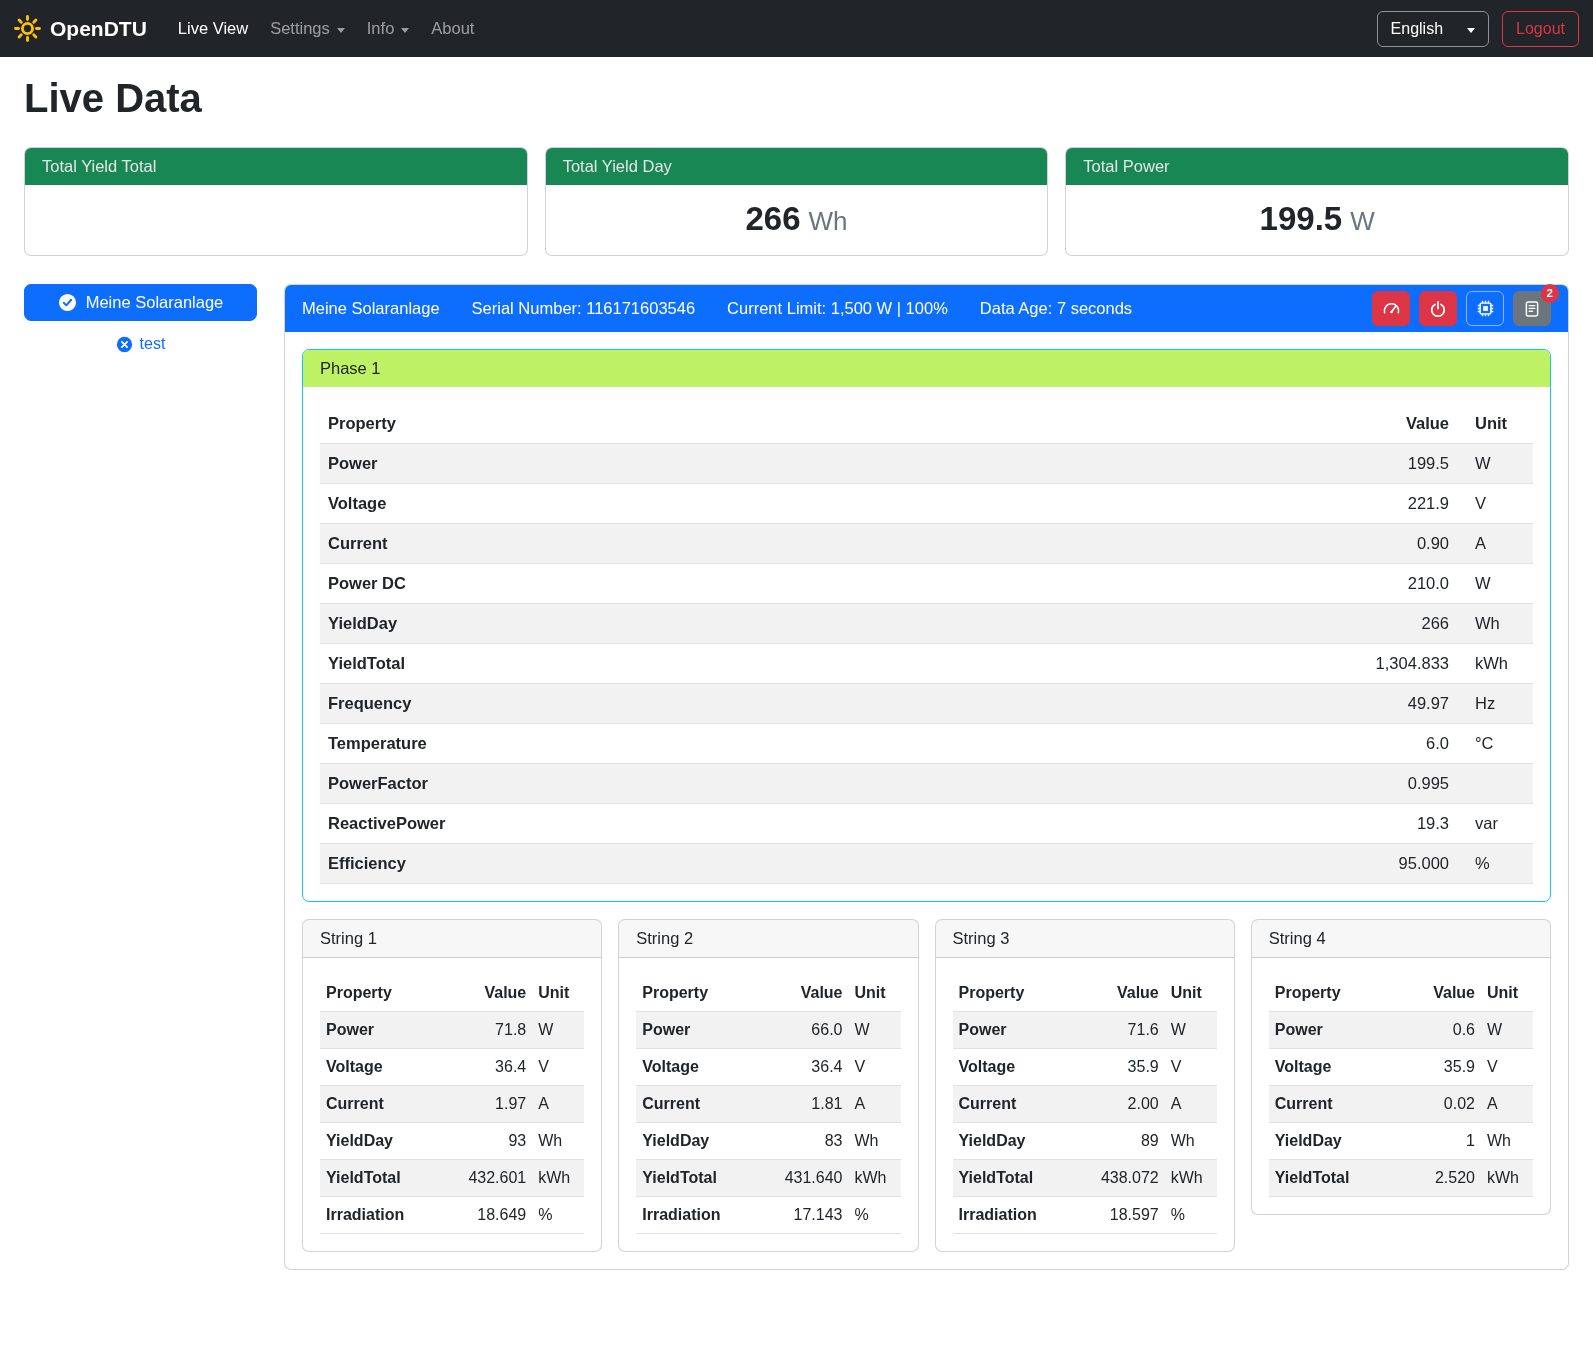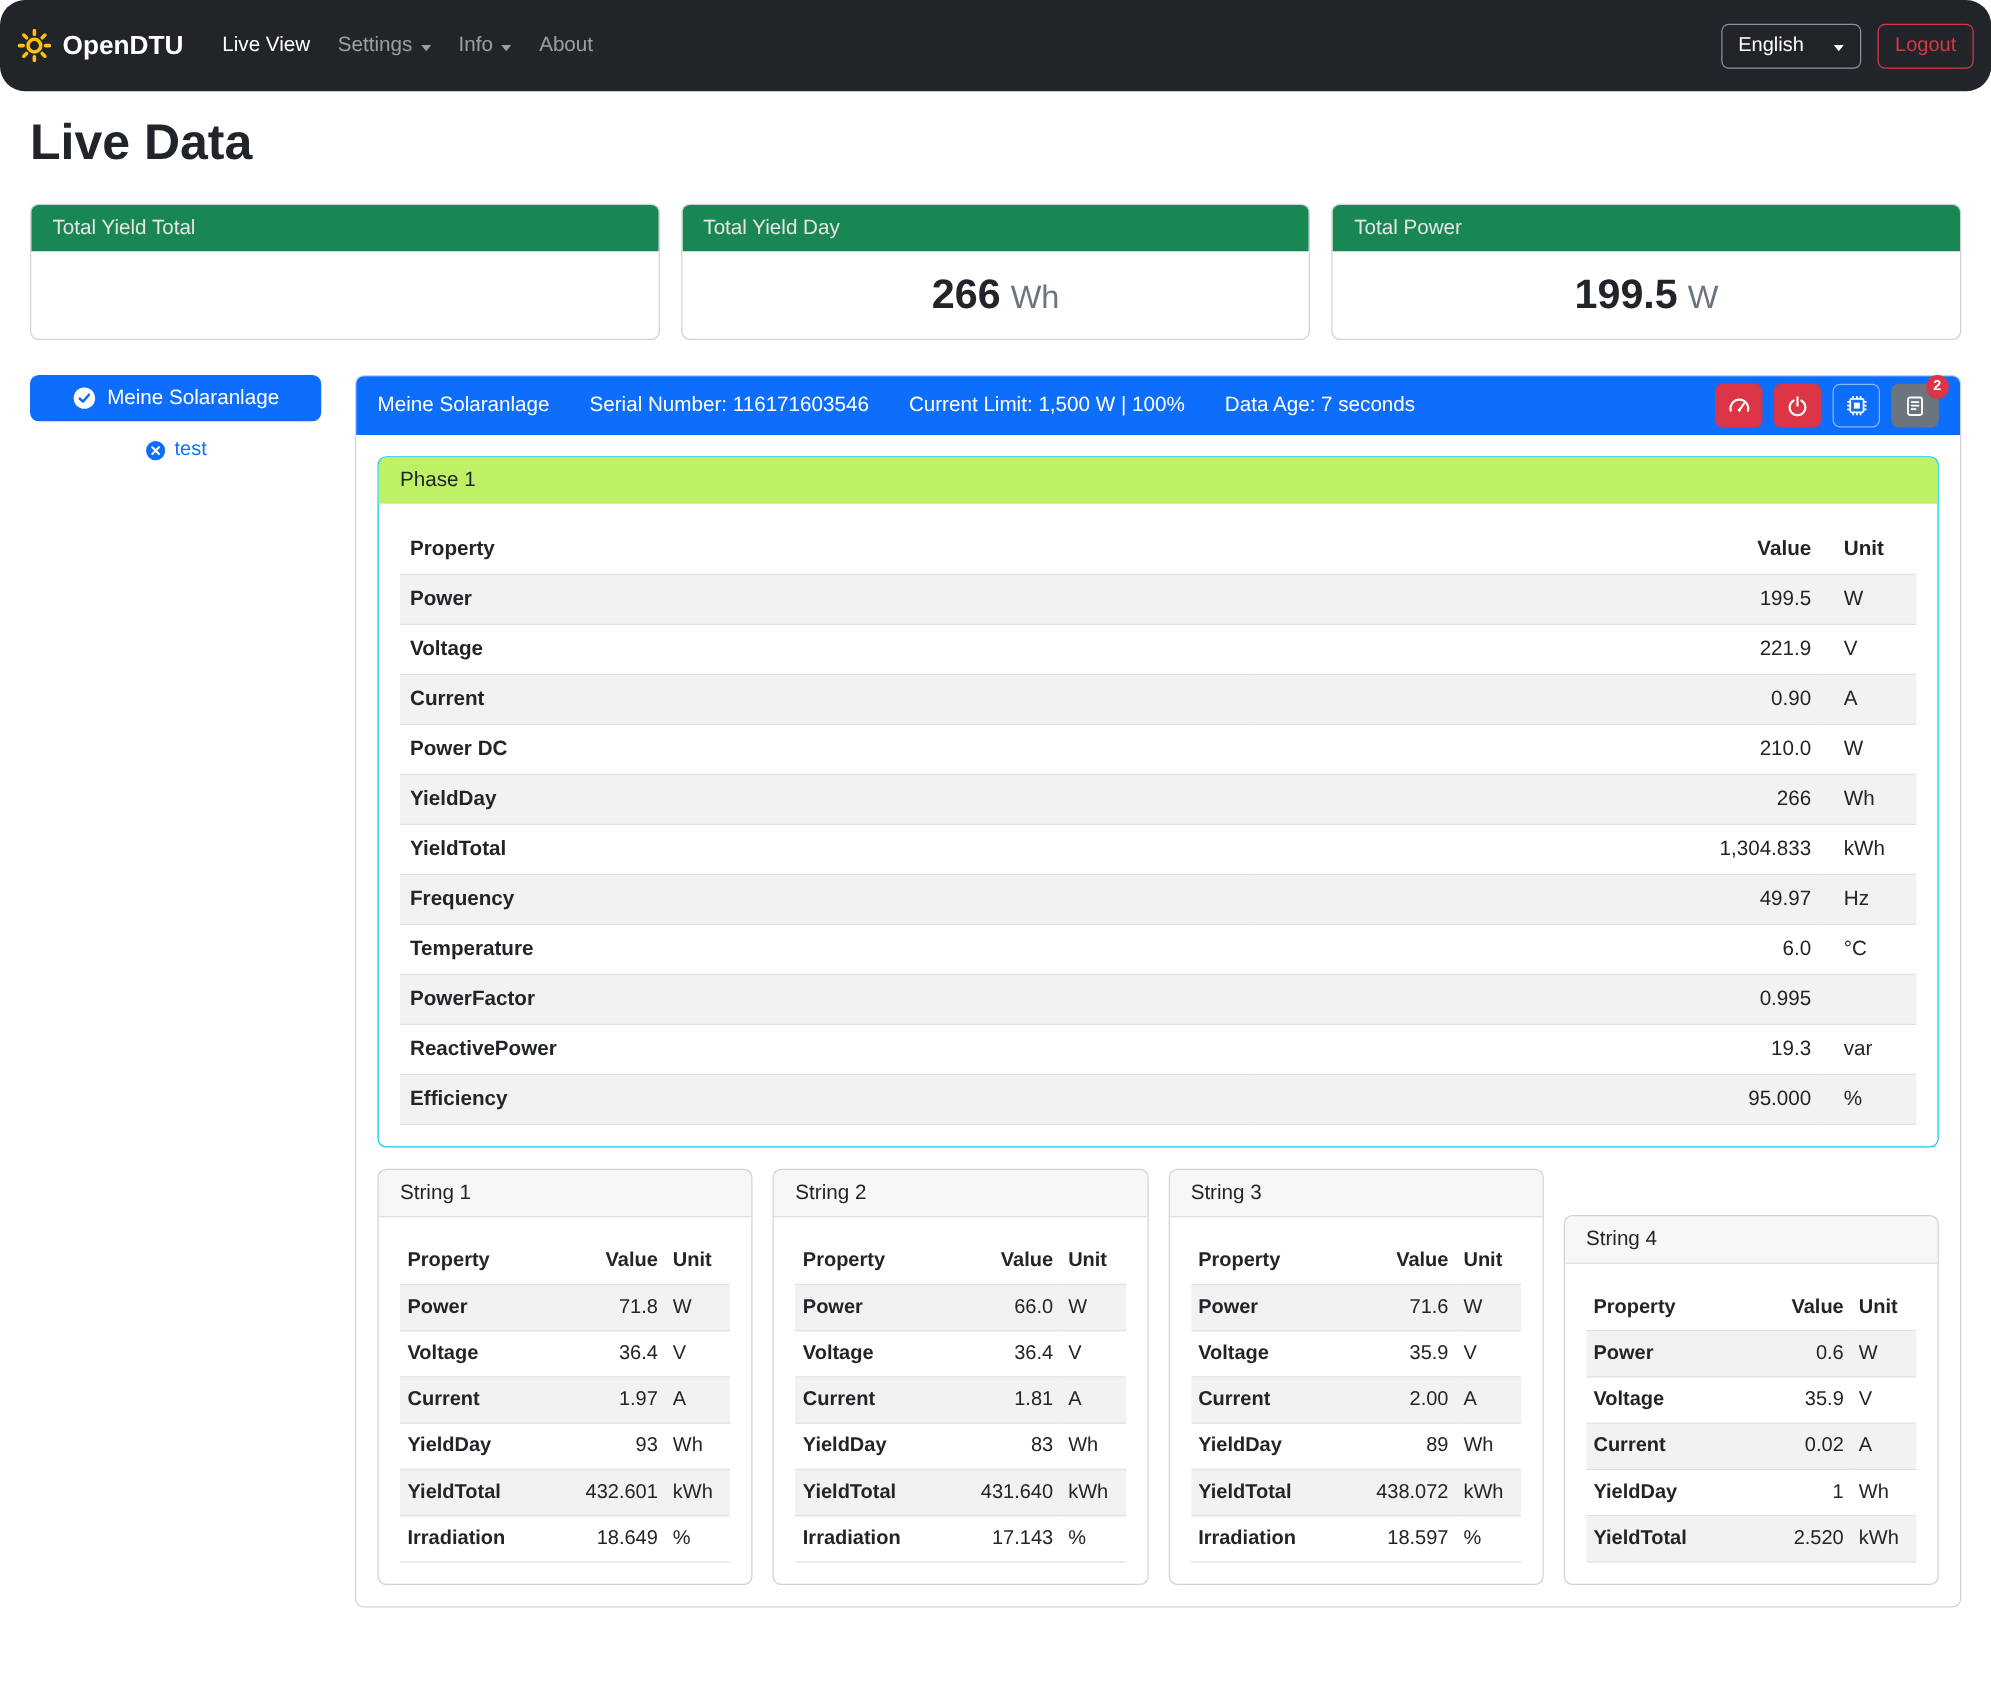--- a/index.html
+++ b/index.html
@@ -8,21 +8,21 @@
   body {
     background:#ffffff;
     font-family:"Liberation Sans", sans-serif;
     color:#212529;
     font-size:16px;
     width:1593px;
   }
   button { font-family:inherit; }
 
   
-  .navbar { background:#212529; display:flex; align-items:center; padding:0 14px; height:73px;border-radius:20px; }
+  .navbar { background:#212529; display:flex; align-items:center; padding:0 14px; height:57px; }
   .brand { display:flex; align-items:center; gap:9px; color:#fff; font-size:21px; font-weight:600; cursor:pointer; margin-right:20px; }
   .nav-links { display:flex; align-items:center; flex:1; }
   .nav-link { color:rgba(255,255,255,.55); padding:8px 11px; font-size:16.5px; cursor:pointer; text-decoration:none; display:flex; align-items:center; gap:7px; background:none; border:none; }
   .nav-link.active { color:#fff; }
   .caret { width:0; height:0; border-left:4.5px solid transparent; border-right:4.5px solid transparent; border-top:5px solid currentColor; display:inline-block; margin-top:3px; }
   .nav-right { display:flex; align-items:center; gap:13px; }
   .lang-select { display:flex; align-items:center; gap:24px; border:1px solid #8b949c; border-radius:6px; padding:8px 13px; color:#fff; cursor:pointer; background:#212529; }
   .logout-btn { background:transparent; border:1px solid #dc3545; color:#dc3545; border-radius:6px; padding:8px 13px; font-size:16px; cursor:pointer; }
 
   
@@ -64,21 +64,21 @@
   .data-table thead th { font-weight:700; }
   .data-table thead tr { border-bottom:1px solid #9aa0a6; }
   .data-table tbody th { font-weight:700; }
   .data-table tbody tr:nth-child(odd) { background:rgba(0,0,0,.05); }
   .col-val { text-align:right !important; }
   .phase-body .col-unit { width:76px; padding-left:18px; }
   .string-body .col-unit { width:52px; padding-left:14px; }
   .string-body .data-table th, .string-body .data-table td { font-size:16px; padding:9px 6px; }
 
   
-  .strings-row { display:flex; gap:16px; margin:0 17px 17px; align-items:flex-end;border-radius:19px; }
+  .strings-row { display:flex; gap:16px; margin:0 17px 17px; align-items:flex-start;border-radius:19px; }
   .string-card { flex:1; border:1px solid rgba(0,0,0,.175); border-radius:7px; background:#fff; }
   .string-header { padding:9px 17px; background:rgba(0,0,0,.03); border-bottom:1px solid rgba(0,0,0,.175); border-radius:6px 6px 0 0; font-size:16.5px; }
   .string-body { padding:17px; }
 </style>
 </head>
 <body>
 
 <nav class="navbar">
   <div class="brand">
     <span style="display:flex">

